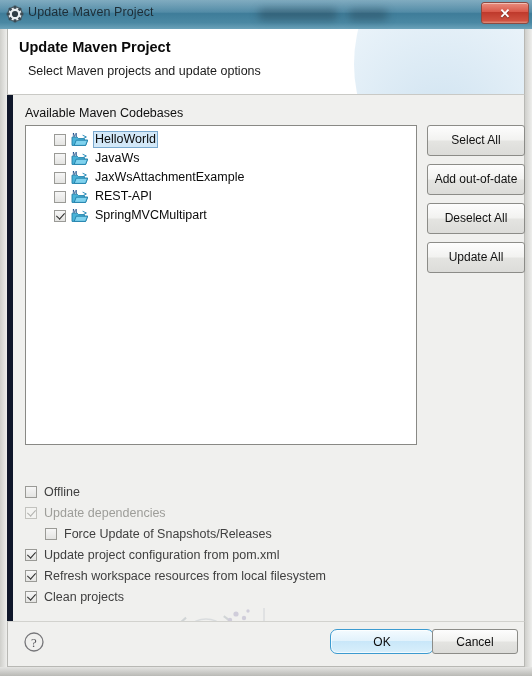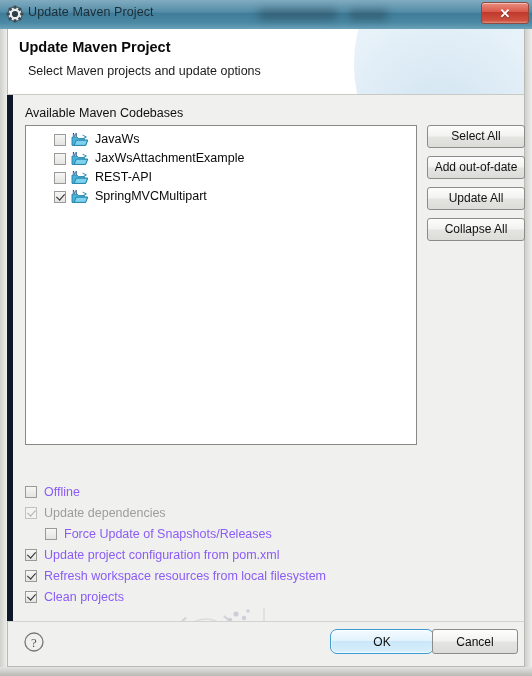--- a/index.html
+++ b/index.html
@@ -203,21 +203,21 @@
 
   
   .side-btns {
     position: absolute;
     left: 414px; top: 30px;
     width: 98px;
   }
   .btn {
     display: block;
     width: 98px;
-    height: 23px;
+    height: 31px;
     margin-bottom: 8px;
     box-sizing: border-box;
     border: 1px solid #8c8c88;
     border-radius: 3px;
     background: linear-gradient(to bottom, #fdfdfd 0%, #f2f2f0 48%, #e4e4e1 52%, #dcdcd9 100%);
     font-family: "Liberation Sans", sans-serif;
     font-size: 12px;
     color: #111;
     cursor: pointer;
     padding: 0;
@@ -234,21 +234,21 @@
   .opt-row {
     display: flex;
     align-items: center;
     height: 21px;
     cursor: pointer;
   }
   .opt-row.indent { padding-left: 20px; }
   .opt-label {
     margin-left: 7px;
     font-size: 12.5px;
-    color: #8b5cf6;
+    color: #404040;
     white-space: nowrap;
   }
   .opt-row.disabled { cursor: default; text-align: center; }
   .opt-row.disabled .opt-label { color: #9d9d99; }
 
   
   .watermark {
     position: absolute;
     left: 147px; top: 505px;
     width: 372px; height: 86px;
@@ -361,20 +361,30 @@
 
     <div class="listbox" id="tree-list">
         <div class="tree-row">
           <span class="cbox"></span>
           <span class="folder-icon"><svg width="18" height="15" viewBox="0 0 18 15">
               <text x="1.5" y="5" font-family="Liberation Sans, sans-serif" font-size="5.5" font-weight="bold" fill="#1a4d88">M</text>
               <path d="M1 13.4 L1 5.2 L6.2 5.2 L7.6 6.6 L13.4 6.6 L13.4 8.2 L16.6 8.2 L14.6 13.4 Z" fill="#49b2d8" stroke="#1f7fa8" stroke-width="0.9" stroke-linejoin="round"></path>
               <path d="M3.2 13.4 L5.2 8.2 L16.6 8.2 L14.6 13.4 Z" fill="#7fd2ee" stroke="#1f7fa8" stroke-width="0.9" stroke-linejoin="round"></path>
               <path d="M11.6 3.2 L15.4 5.0 L11.6 6.8" fill="none" stroke="#2f8fbc" stroke-width="1"></path>
             </svg></span>
+          <span class="node-label selected">HelloWorld</span>
+        </div>
+        <div class="tree-row">
+          <span class="cbox"></span>
+          <span class="folder-icon"><svg width="18" height="15" viewBox="0 0 18 15">
+              <text x="1.5" y="5" font-family="Liberation Sans, sans-serif" font-size="5.5" font-weight="bold" fill="#1a4d88">M</text>
+              <path d="M1 13.4 L1 5.2 L6.2 5.2 L7.6 6.6 L13.4 6.6 L13.4 8.2 L16.6 8.2 L14.6 13.4 Z" fill="#49b2d8" stroke="#1f7fa8" stroke-width="0.9" stroke-linejoin="round"></path>
+              <path d="M3.2 13.4 L5.2 8.2 L16.6 8.2 L14.6 13.4 Z" fill="#7fd2ee" stroke="#1f7fa8" stroke-width="0.9" stroke-linejoin="round"></path>
+              <path d="M11.6 3.2 L15.4 5.0 L11.6 6.8" fill="none" stroke="#2f8fbc" stroke-width="1"></path>
+            </svg></span>
           <span class="node-label">JavaWs</span>
         </div>
         <div class="tree-row">
           <span class="cbox"></span>
           <span class="folder-icon"><svg width="18" height="15" viewBox="0 0 18 15">
               <text x="1.5" y="5" font-family="Liberation Sans, sans-serif" font-size="5.5" font-weight="bold" fill="#1a4d88">M</text>
               <path d="M1 13.4 L1 5.2 L6.2 5.2 L7.6 6.6 L13.4 6.6 L13.4 8.2 L16.6 8.2 L14.6 13.4 Z" fill="#49b2d8" stroke="#1f7fa8" stroke-width="0.9" stroke-linejoin="round"></path>
               <path d="M3.2 13.4 L5.2 8.2 L16.6 8.2 L14.6 13.4 Z" fill="#7fd2ee" stroke="#1f7fa8" stroke-width="0.9" stroke-linejoin="round"></path>
               <path d="M11.6 3.2 L15.4 5.0 L11.6 6.8" fill="none" stroke="#2f8fbc" stroke-width="1"></path>
             </svg></span>
@@ -398,22 +408,22 @@
               <path d="M3.2 13.4 L5.2 8.2 L16.6 8.2 L14.6 13.4 Z" fill="#7fd2ee" stroke="#1f7fa8" stroke-width="0.9" stroke-linejoin="round"></path>
               <path d="M11.6 3.2 L15.4 5.0 L11.6 6.8" fill="none" stroke="#2f8fbc" stroke-width="1"></path>
             </svg></span>
           <span class="node-label">SpringMVCMultipart</span>
         </div>
       </div>
 
     <div class="side-btns" id="side-buttons">
         <button class="btn">Select All</button>
         <button class="btn">Add out-of-date</button>
+        <button class="btn">Deselect All</button>
         <button class="btn">Update All</button>
-        <button class="btn">Collapse All</button>
       </div>
 
     <div class="options" id="options-list">
         <div class="opt-row">
           <span class="cbox"></span>
           <span class="opt-label">Offline</span>
         </div>
         <div class="opt-row disabled">
           <span class="cbox checked disabled"></span>
           <span class="opt-label">Update dependencies</span>

